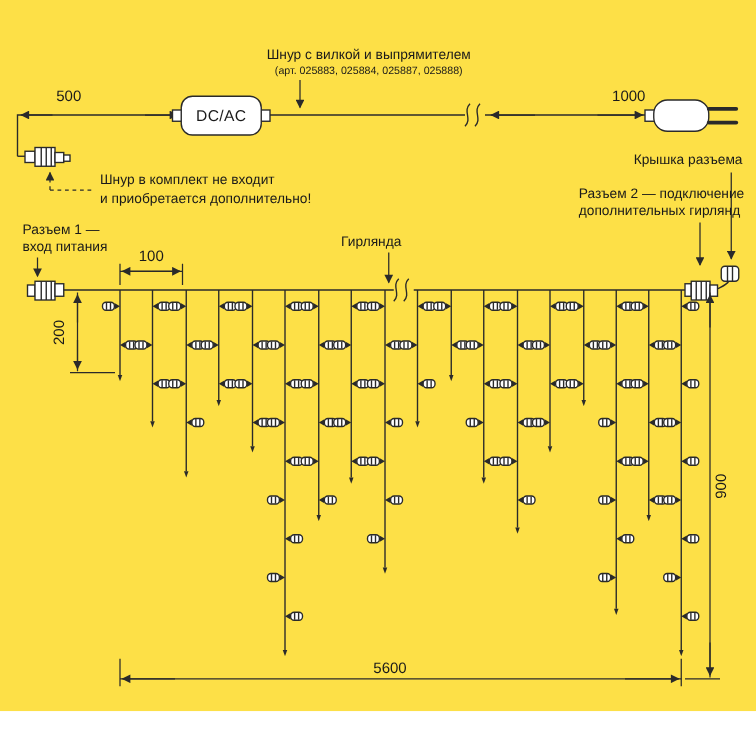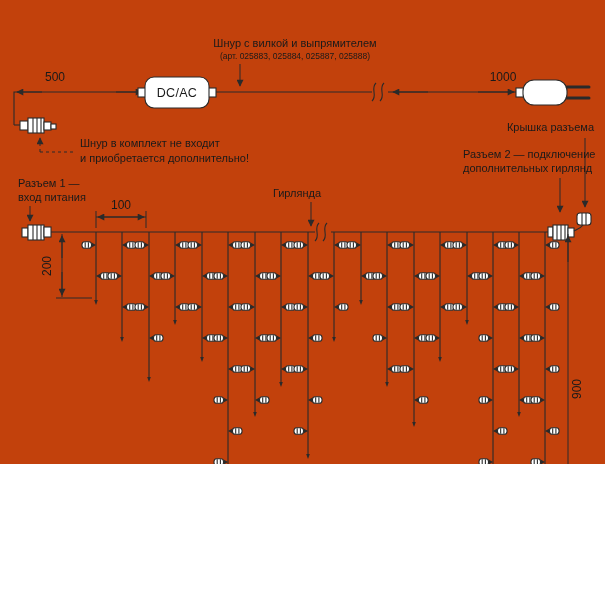--- a/index.html
+++ b/index.html
@@ -1,16 +1,16 @@
 <!DOCTYPE html>
 <html><head>
 <meta charset="utf-8">
 <style>
   html,body{margin:0;padding:0;background:#fff;}
-  .stage{position:relative;width:605px;height:464px;background:#c2410c;overflow:hidden;}
+  .stage{position:relative;width:605px;height:569px;background:#fde047;overflow:hidden;}
   svg{position:absolute;left:0;top:0;}
   .st{stroke:#2a2a2a;stroke-width:1.1;fill:none;}
   .stf{stroke:#2a2a2a;stroke-width:1.1;fill:#ffffff;}
   .thin{stroke:#2a2a2a;stroke-width:1;fill:none;}
   .dash{stroke:#2a2a2a;stroke-width:1;fill:none;stroke-dasharray:3 3;}
   .prong{stroke:#2a2a2a;stroke-width:3;stroke-linecap:round;fill:none;}
   text{font-family:"Liberation Sans", sans-serif;fill:#1a1a1a;}
   .lbl{font-size:11px;}
   .small{font-size:8.5px;}
   .dim{font-size:12px;}

